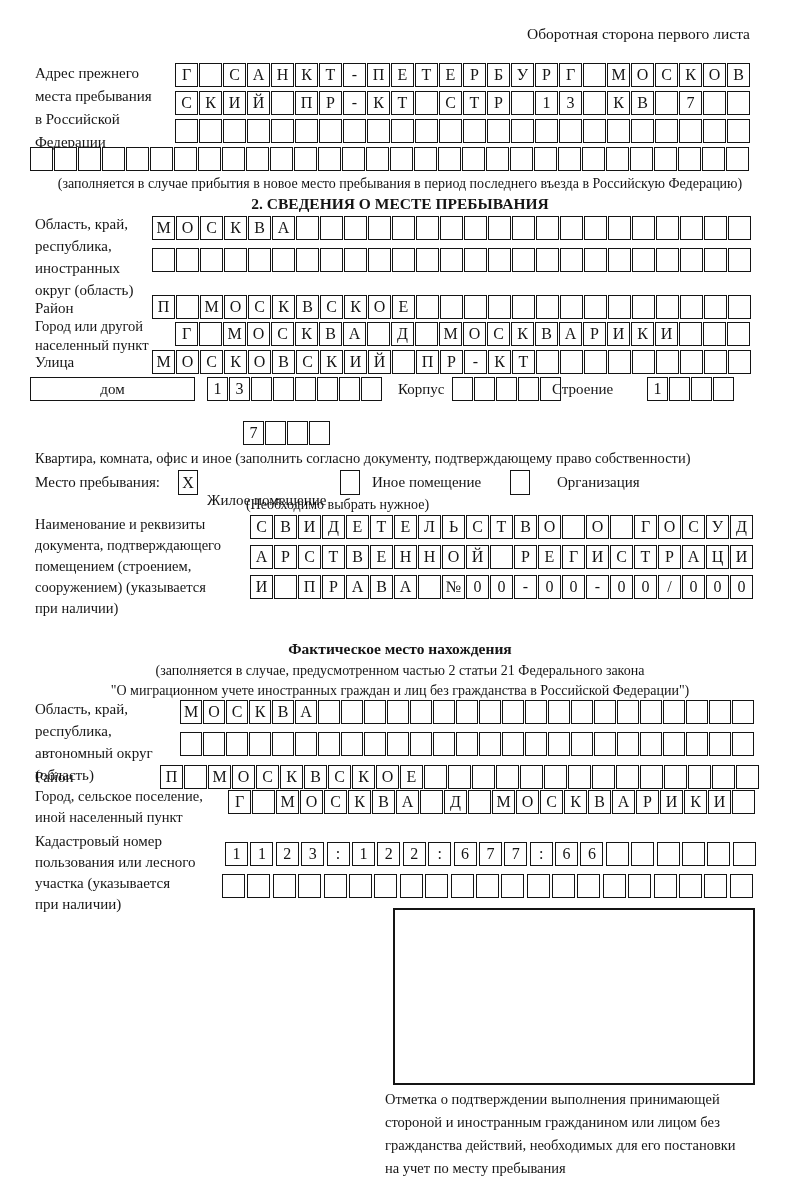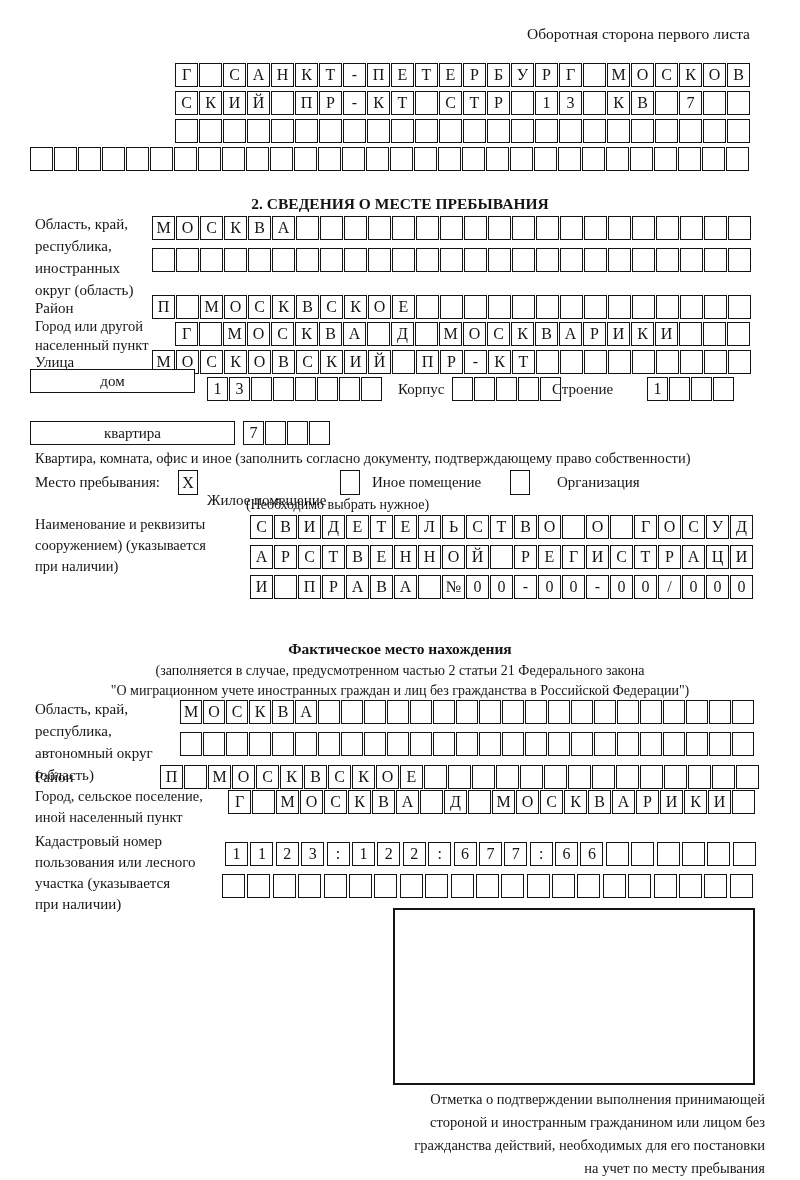--- a/index.html
+++ b/index.html
@@ -36,20 +36,26 @@
   .lh22 .ln{line-height:22px;}
   .fs145{font-size:14.5px;}
 </style>
 </head>
 <body>
 
 <div id="page">
 
   <div class="lbl right" style="left:420px;top:22px;width:330px;font-size:15.5px">Оборотная сторона первого листа</div>
 
+  <div class="lbl lines" style="left:35px;top:62px">
+      <div class="ln">Адрес прежнего</div>
+      <div class="ln">места пребывания</div>
+      <div class="ln">в Российской</div>
+      <div class="ln">Федерации</div>
+    </div>
   <div class="boxrow" style="left:175px;top:63px">
       <span class="cell">Г</span>
       <span class="cell"></span>
       <span class="cell">С</span>
       <span class="cell">А</span>
       <span class="cell">Н</span>
       <span class="cell">К</span>
       <span class="cell">Т</span>
       <span class="cell">-</span>
       <span class="cell">П</span>
@@ -146,20 +152,21 @@
       <span class="cell"></span>
       <span class="cell"></span>
       <span class="cell"></span>
       <span class="cell"></span>
       <span class="cell"></span>
       <span class="cell"></span>
       <span class="cell"></span>
       <span class="cell"></span>
       <span class="cell"></span>
     </div>
+  <div class="center note" style="top:174px">(заполняется в случае прибытия в новое место пребывания в период последнего въезда в Российскую Федерацию)</div>
 
   <div class="center bold" style="top:195px;font-size:15.5px">2. СВЕДЕНИЯ О МЕСТЕ ПРЕБЫВАНИЯ</div>
 
   <div class="lbl lines lh22" style="left:35px;top:213px">
       <div class="ln">Область, край,</div>
       <div class="ln">республика,</div>
       <div class="ln">иностранных</div>
       <div class="ln">округ (область)</div>
     </div>
   <div class="boxrow" style="left:152px;top:216px">
@@ -299,21 +306,21 @@
       <span class="cell"></span>
       <span class="cell"></span>
       <span class="cell"></span>
       <span class="cell"></span>
       <span class="cell"></span>
       <span class="cell"></span>
       <span class="cell"></span>
       <span class="cell"></span>
     </div>
 
-  <div class="widebox" style="left:30px;top:369px;width:165px">дом</div>
+  <div class="widebox" style="left:30px;top:377px;width:165px">дом</div>
   <div class="boxrow p22" style="left:207px;top:377px">
       <span class="cell">1</span>
       <span class="cell">3</span>
       <span class="cell"></span>
       <span class="cell"></span>
       <span class="cell"></span>
       <span class="cell"></span>
       <span class="cell"></span>
       <span class="cell"></span>
     </div>
@@ -326,40 +333,41 @@
       <span class="cell"></span>
     </div>
   <div class="lbl" style="left:552px;top:378px">Строение</div>
   <div class="boxrow p22" style="left:647px;top:377px">
       <span class="cell">1</span>
       <span class="cell"></span>
       <span class="cell"></span>
       <span class="cell"></span>
     </div>
 
-  <div class="widebox" style="left:30px;top:421px;width:205px">квартира</div>
   <div class="boxrow p22" style="left:243px;top:421px">
       <span class="cell">7</span>
       <span class="cell"></span>
       <span class="cell"></span>
       <span class="cell"></span>
     </div>
   <div class="lbl note fs145" style="left:35px;top:449px">Квартира, комната, офис и иное (заполнить согласно документу, подтверждающему право собственности)</div>
 
   <div class="lbl" style="left:35px;top:471px">Место пребывания:</div>
   <span class="cbox" style="left:178px;top:470px">X</span>
   <div class="lbl" style="left:207px;top:489px">Жилое помещение</div>
   <span class="cbox" style="left:340px;top:470px"></span>
   <div class="lbl" style="left:372px;top:471px">Иное помещение</div>
   <span class="cbox" style="left:510px;top:470px"></span>
   <div class="lbl" style="left:557px;top:471px">Организация</div>
   <div class="lbl note" style="left:205px;top:495px;width:265px;text-align:center">(Необходимо выбрать нужное)</div>
 
   <div class="lbl lines lh21 fs145" style="left:35px;top:514px">
       <div class="ln">Наименование и реквизиты</div>
+      <div class="ln">документа, подтверждающего</div>
+      <div class="ln">помещением (строением,</div>
       <div class="ln">сооружением) (указывается</div>
       <div class="ln">при наличии)</div>
     </div>
   <div class="boxrow" style="left:250px;top:515px">
       <span class="cell">С</span>
       <span class="cell">В</span>
       <span class="cell">И</span>
       <span class="cell">Д</span>
       <span class="cell">Е</span>
       <span class="cell">Т</span>
@@ -596,20 +604,20 @@
       <span class="cell"></span>
       <span class="cell"></span>
       <span class="cell"></span>
       <span class="cell"></span>
       <span class="cell"></span>
       <span class="cell"></span>
       <span class="cell"></span>
     </div>
 
   <div class="stampbox" style="left:393px;top:908px;width:358px;height:173px"></div>
-  <div class="lbl lines fs145" style="left:385px;top:1088px;width:380px;text-align:right;line-height:23px">
+  <div class="lbl lines fs145" style="left:385px;top:1088px;width:380px;text-align:left;line-height:23px">
       <div class="ln">Отметка о подтверждении выполнения принимающей</div>
       <div class="ln">стороной и иностранным гражданином или лицом без</div>
       <div class="ln">гражданства действий, необходимых для его постановки</div>
       <div class="ln">на учет по месту пребывания</div>
     </div>
 
 </div>
 
 </body></html>

